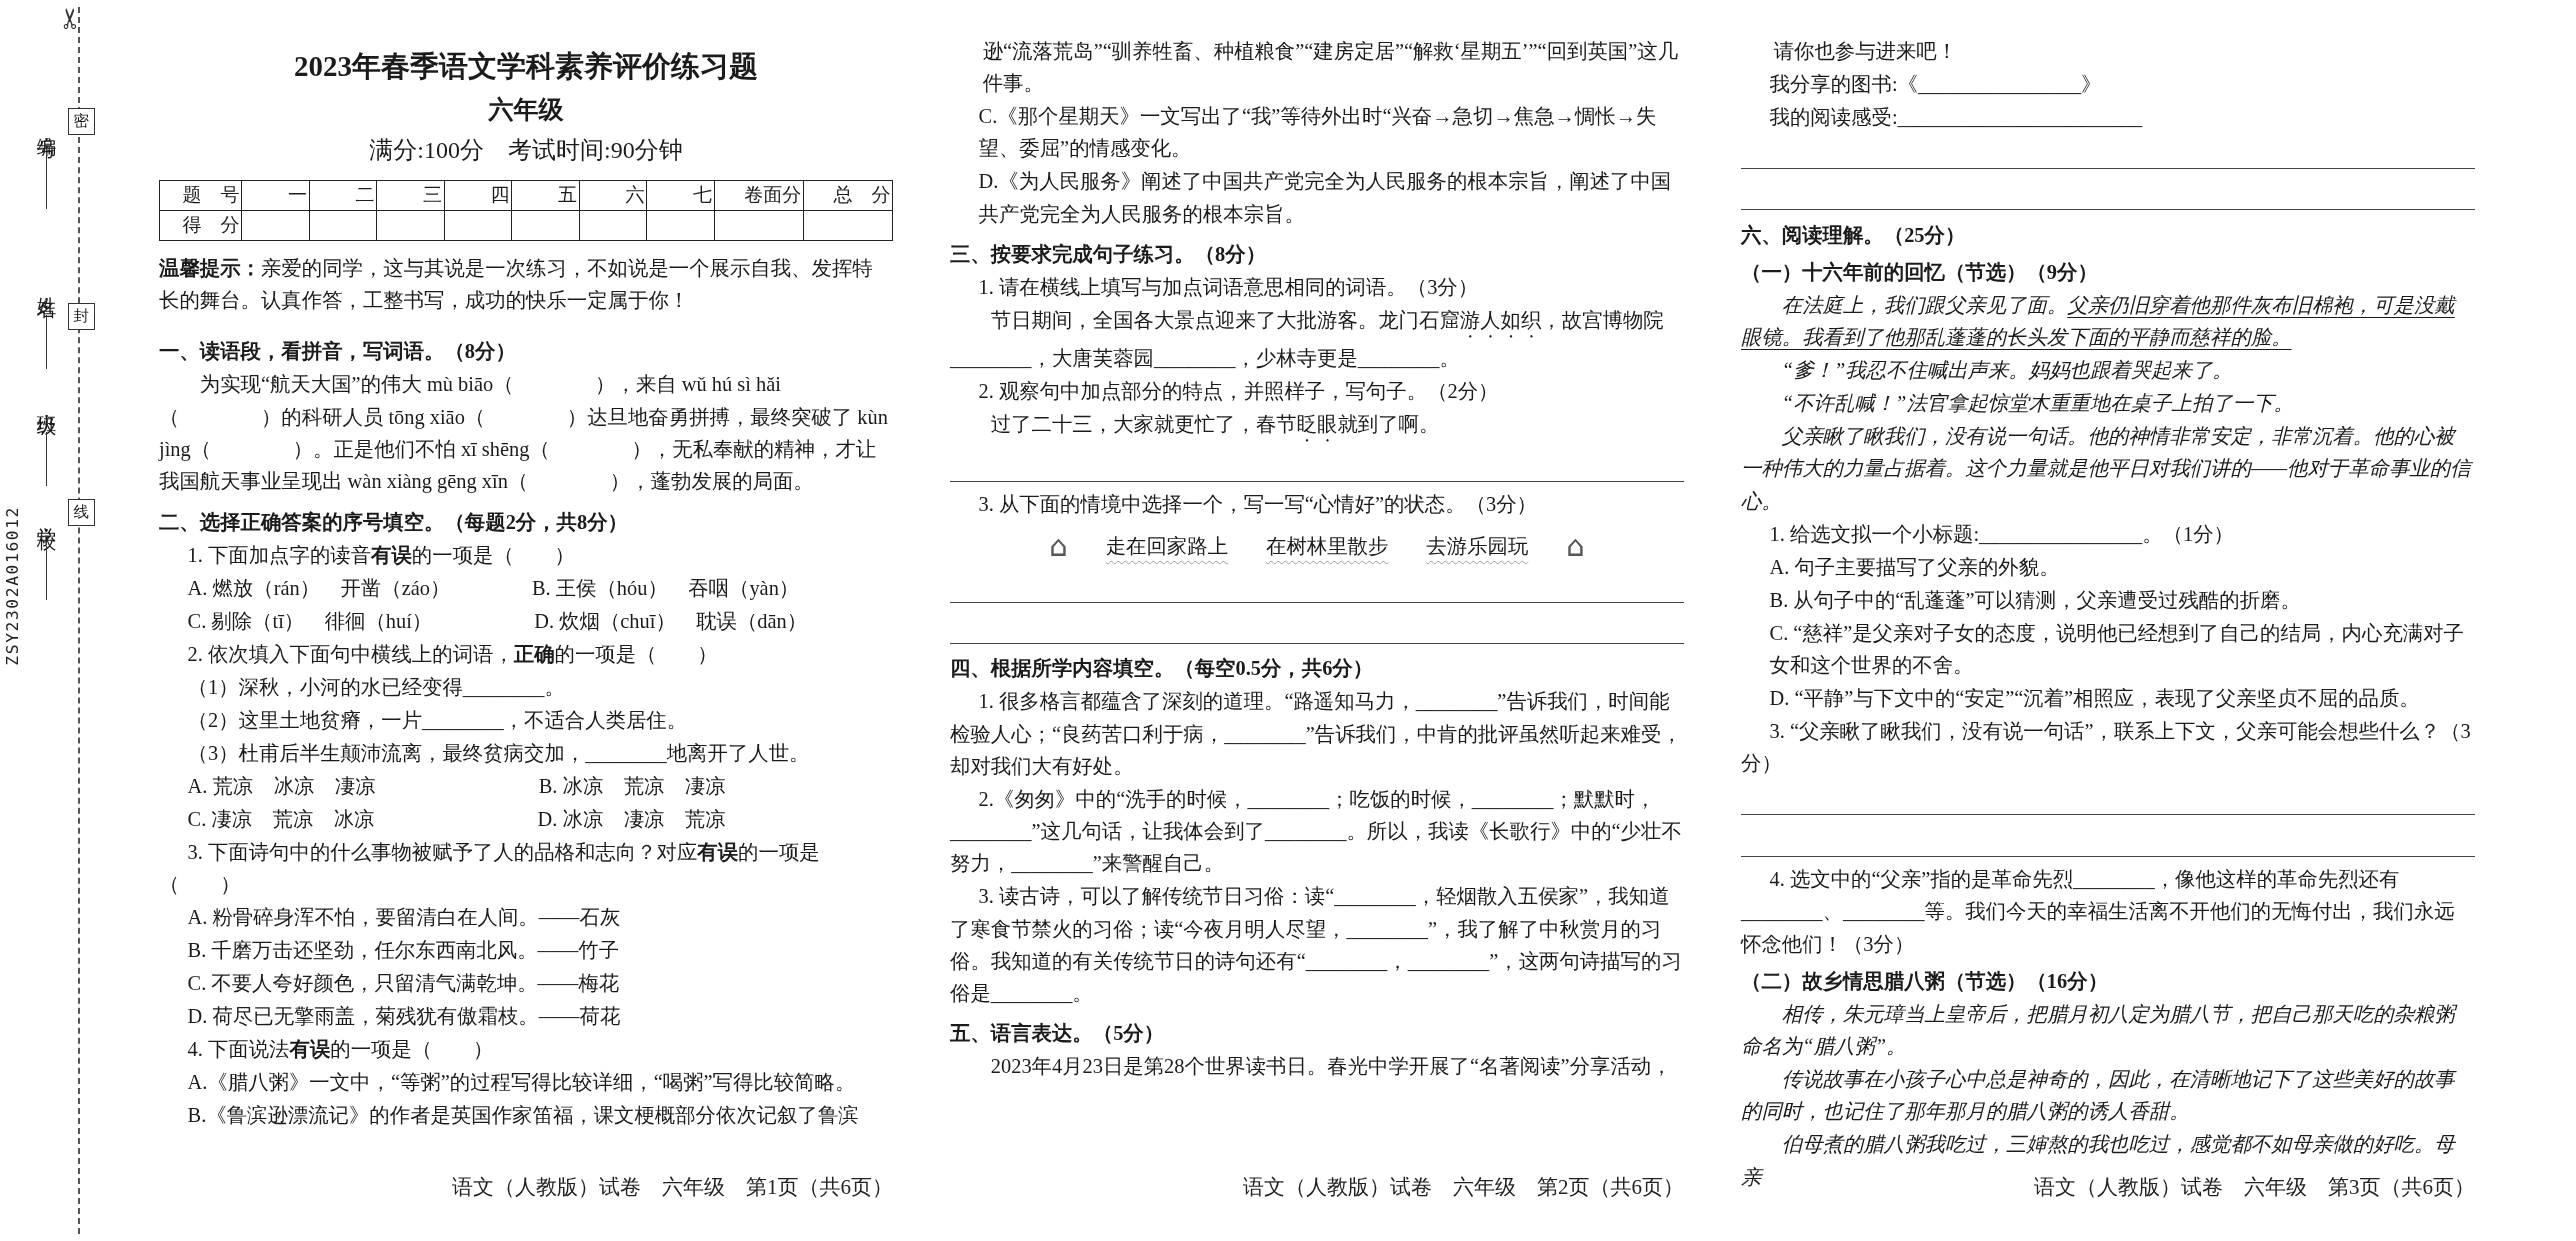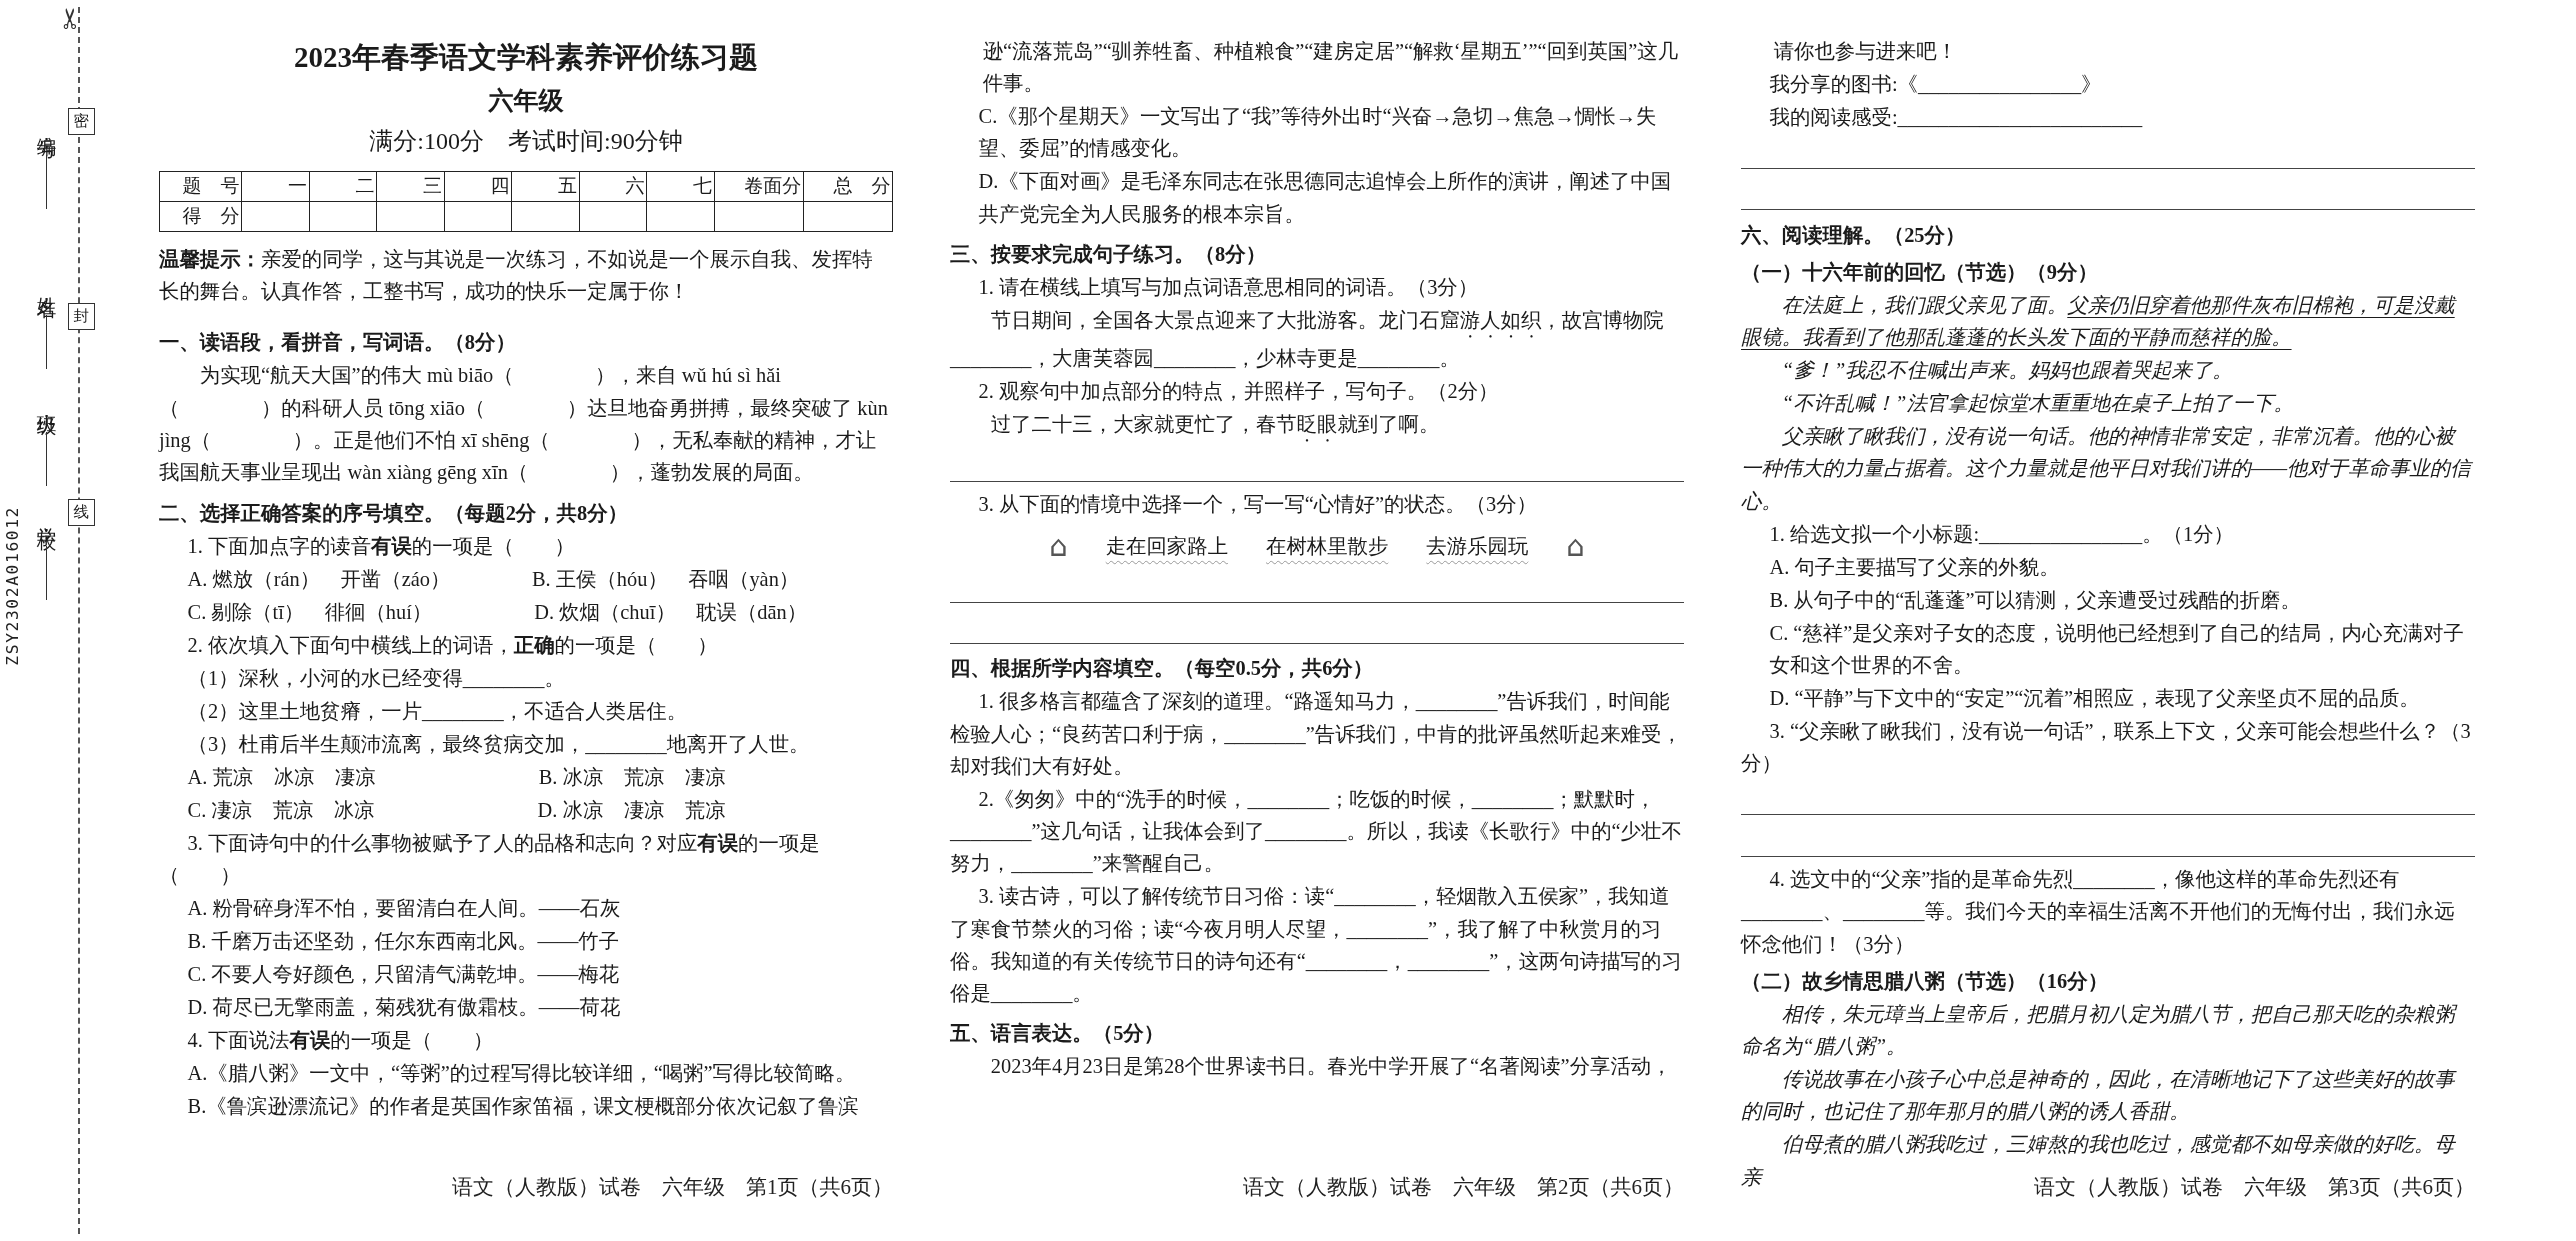--- a/index.html
+++ b/index.html
@@ -21,21 +21,21 @@
   .vline{height:54px;border-left:1.6px solid #333;margin-top:4.9px}
   .vcode{position:absolute;left:3.3px;top:506px;writing-mode:vertical-rl;transform:rotate(180deg);
     font-family:"DejaVu Sans Mono",monospace;font-size:16.3px;letter-spacing:1.6px;color:#222}
   
   .col{position:absolute;top:34px;width:734px}
   #c0{left:159px}#c1{left:950px}#c2{left:1741px}
   .footer{position:absolute;top:1173px;width:734px;text-align:right;font-size:21px;color:#222}
   #f0{left:159px}#f1{left:950px}#f2{left:1741px}
   
   .blk{font-size:20.4px;line-height:1.58;margin:0.8px 0}
-  .title{text-align:center;font-size:29px;font-weight:bold;line-height:1.35;margin-top:4px}
+  .title{text-align:center;font-size:29px;font-weight:bold;line-height:1.35;margin-top:13px}
   .subtitle{text-align:center;font-size:25px;font-weight:bold;line-height:1.5;margin:4.9px 0 1.6px}
   .info{text-align:center;font-size:24px;margin:3.3px 0 9.8px}
   table.score{width:100%;border-collapse:collapse;margin:3.3px 0 11.4px}
   table.score td{border:1.6px solid #222;height:29px;text-align:right;font-size:19px;padding:0 1.6px}
   table.score td:first-child{width:78px}
   table.score td:nth-child(9),table.score td:nth-child(10){width:85px}
   .tip{margin-bottom:19px}
   .h{font-weight:bold;margin-top:8.2px}
   .ch{font-weight:bold;margin-top:4.9px}
   .p{text-indent:2em}
@@ -133,21 +133,21 @@
       <div class="blk opt">B. 千磨万击还坚劲，任尔东西南北风。——竹子</div>
       <div class="blk opt">C. 不要人夸好颜色，只留清气满乾坤。——梅花</div>
       <div class="blk opt">D. 荷尽已无擎雨盖，菊残犹有傲霜枝。——荷花</div>
       <div class="blk q"><span>4. 下面说法</span><span class="b">有误</span><span>的一项是（　　）</span></div>
       <div class="blk opt">A.《腊八粥》一文中，“等粥”的过程写得比较详细，“喝粥”写得比较简略。</div>
       <div class="blk opt">B.《鲁滨逊漂流记》的作者是英国作家笛福，课文梗概部分依次记叙了鲁滨</div>
     </div>
   <div class="col" id="c1">
       <div class="blk p0">逊“流落荒岛”“驯养牲畜、种植粮食”“建房定居”“解救‘星期五’”“回到英国”这几件事。</div>
       <div class="blk opt">C.《那个星期天》一文写出了“我”等待外出时“兴奋→急切→焦急→惆怅→失望、委屈”的情感变化。</div>
-      <div class="blk opt">D.《下面对画》是毛泽东同志在张思德同志追悼会上所作的演讲，阐述了中国共产党完全为人民服务的根本宗旨。</div>
+      <div class="blk opt">D.《为人民服务》阐述了中国共产党完全为人民服务的根本宗旨，阐述了中国共产党完全为人民服务的根本宗旨。</div>
       <div class="blk h">三、按要求完成句子练习。（8分）</div>
       <div class="blk q">1. 请在横线上填写与加点词语意思相同的词语。（3分）</div>
       <div class="blk p"><span>节日期间，全国各大景点迎来了大批游客。龙门石窟</span><span class="em">游人如织</span><span>，故宫博物院________，大唐芙蓉园________，少林寺更是________。</span></div>
       <div class="blk q">2. 观察句中加点部分的特点，并照样子，写句子。（2分）</div>
       <div class="blk p"><span>过了二十三，大家就更忙了，春节</span><span class="em">眨眼</span><span>就到了啊。</span></div>
       <div class="blk line"></div>
       <div class="blk q">3. 从下面的情境中选择一个，写一写“心情好”的状态。（3分）</div>
       <div class="blk scene">
         <span class="house">⌂</span>
         <span class="item">走在回家路上</span>

